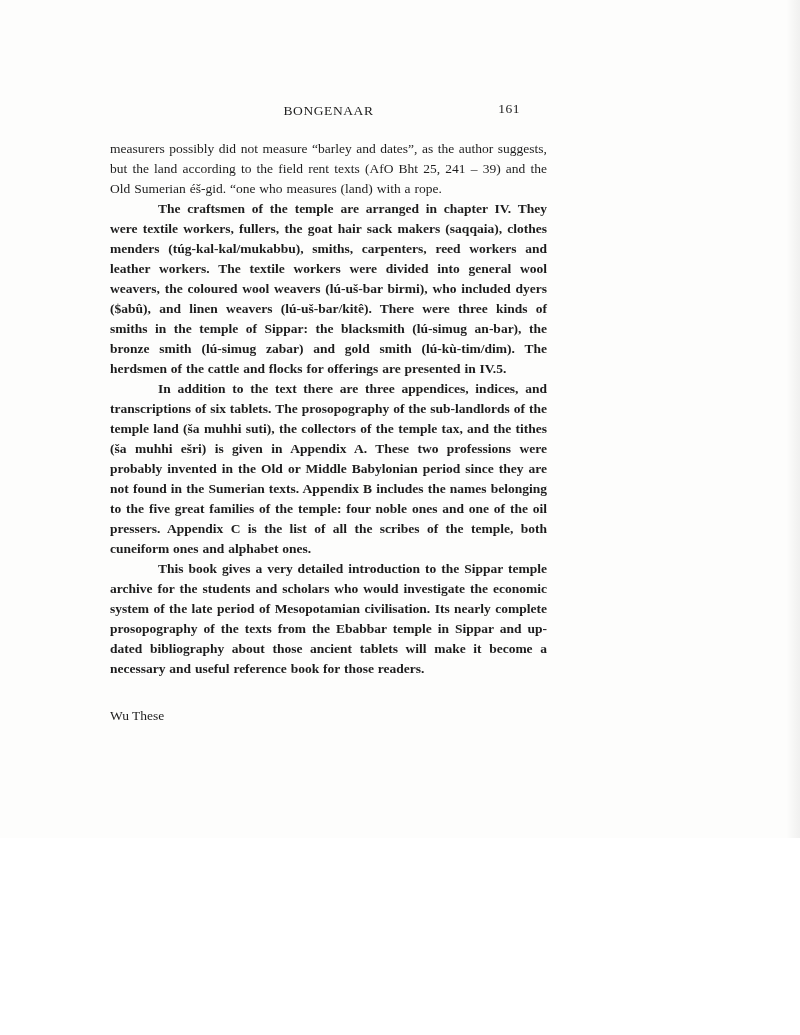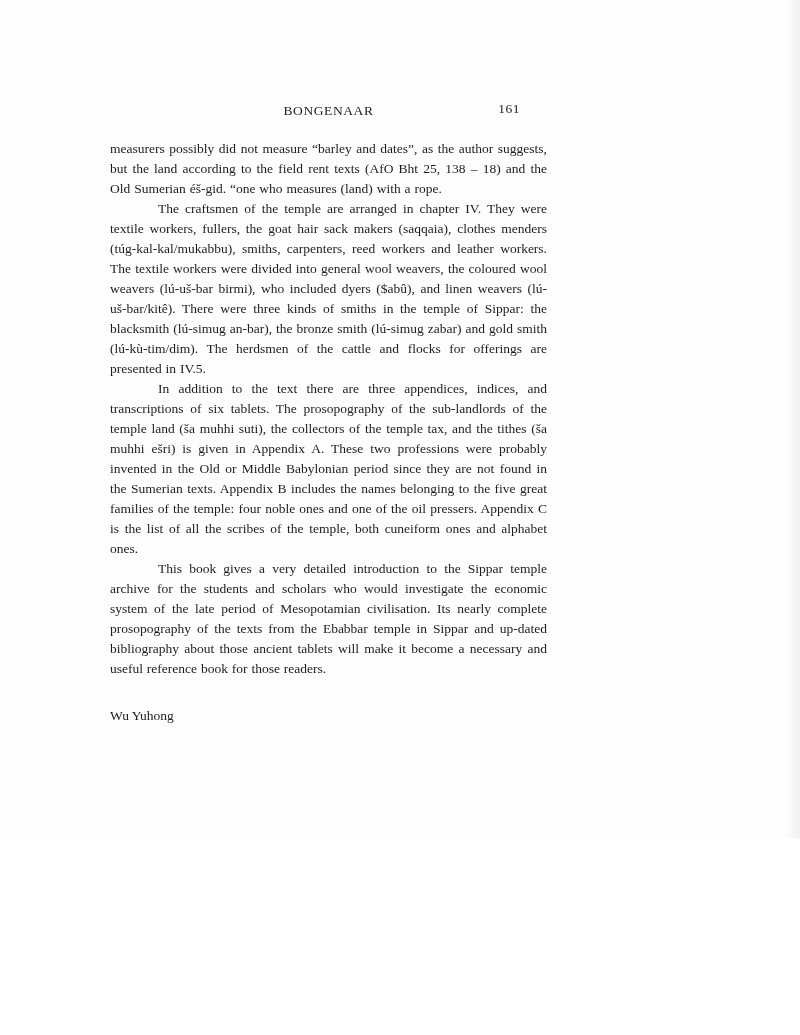--- a/index.html
+++ b/index.html
@@ -50,20 +50,21 @@
     top: -2px;
     letter-spacing: 0.5px;
   }
   p.para {
     margin: 0;
     text-align: justify;
     word-spacing: 0.5px;
   }
   p.para.indent {
     text-indent: 48px;
+    font-weight: bold;
   }
   .signature {
     margin-top: 27px;
   }
   .signature p {
     margin: 0 0 4px 0;
     text-align: left;
   }
   
   .artifact-dot {
@@ -97,30 +98,30 @@
 
 <div class="scan-page">
 
   <div class="text-block">
 
     <div class="page-header">
       <span class="running-head">BONGENAAR</span>
       <span class="page-number">161</span>
     </div>
 
-    <p class="para">measurers possibly did not measure “barley and dates”, as the author suggests, but the land according to the field rent texts (AfO Bht 25, 138 – 18) and the Old Sumerian éš-gid. “one who measures (land) with a rope.</p>
+    <p class="para">measurers possibly did not measure “barley and dates”, as the author suggests, but the land according to the field rent texts (AfO Bht 25, 241 – 39) and the Old Sumerian éš-gid. “one who measures (land) with a rope.</p>
 
     <p class="para indent">The craftsmen of the temple are arranged in chapter IV.  They were textile workers, fullers, the goat hair sack makers (saqqaia), clothes menders (túg-kal-kal/mukabbu), smiths, carpenters, reed workers and leather workers.  The textile workers were divided into general wool weavers, the coloured wool weavers (lú-uš-bar birmi), who included dyers ($abû), and linen weavers (lú-uš-bar/kitê).  There were three kinds of smiths in the temple of Sippar:  the blacksmith (lú-simug an-bar), the bronze smith (lú-simug zabar) and gold smith (lú-kù-tim/dim).  The herdsmen of the cattle and flocks for offerings are presented in IV.5.</p>
 
     <p class="para indent">In addition to the text there are three appendices, indices, and transcriptions of six tablets.  The prosopography of the sub-landlords of the temple land (ša muhhi suti), the collectors of the temple tax, and the tithes (ša muhhi ešri) is given in Appendix A.  These two professions were probably invented in the Old or Middle Babylonian period since they are not found in the Sumerian texts.  Appendix B includes the names belonging to the five great families of the temple:  four noble ones and one of the oil pressers.  Appendix C is the list of all the scribes of the temple, both cuneiform ones and alphabet ones.</p>
 
     <p class="para indent">This book gives a very detailed introduction to the Sippar temple archive for the students and scholars who would investigate the economic system of the late period of Mesopotamian civilisation.  Its nearly complete prosopography of the texts from the Ebabbar temple in Sippar and up-dated bibliography about those ancient tablets will make it become a necessary and useful reference book for those readers.</p>
 
     <div class="signature">
-      <p>Wu Yuhong</p>
+      <p>Wu These</p>
     </div>
 
   </div>
 
   <div class="artifact-streak"></div>
   <div class="artifact-dash"></div>
   <div class="artifact-dot"></div>
 
 </div>
 

